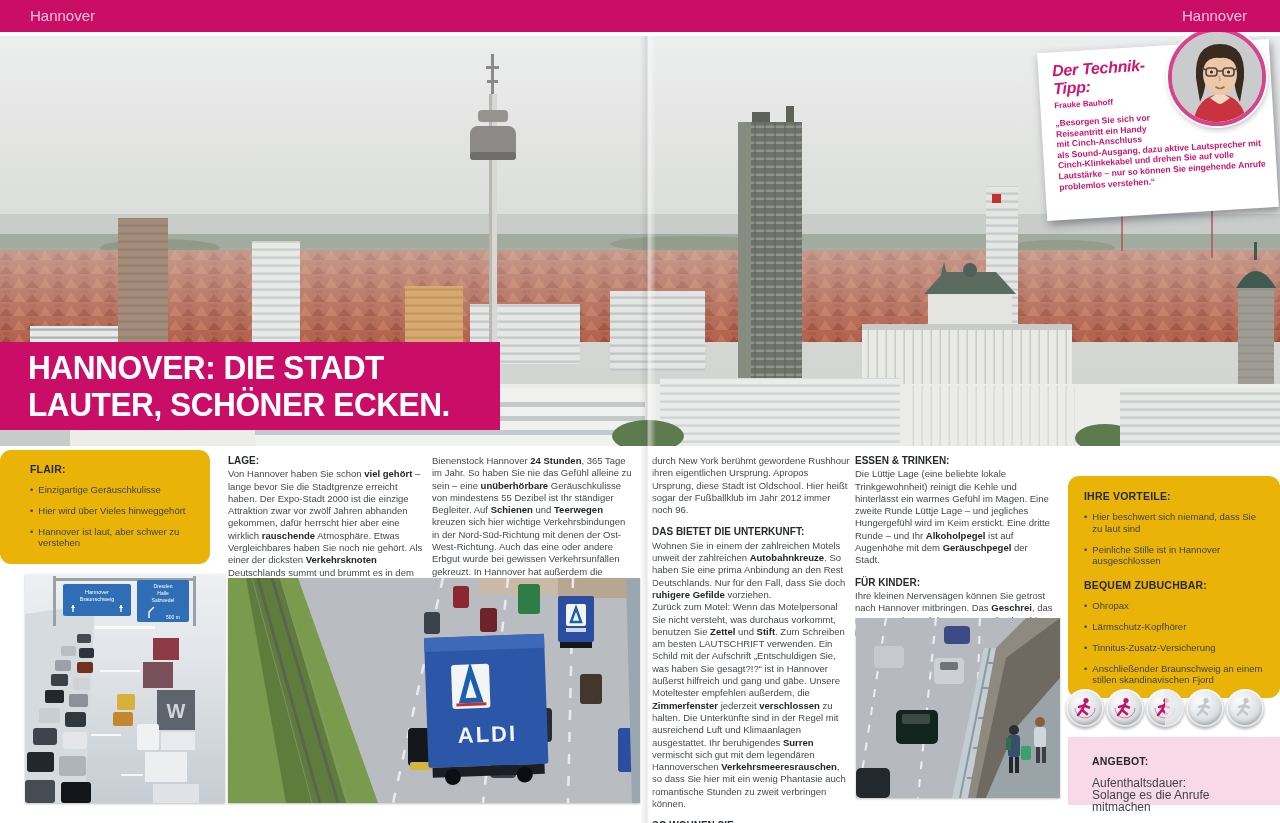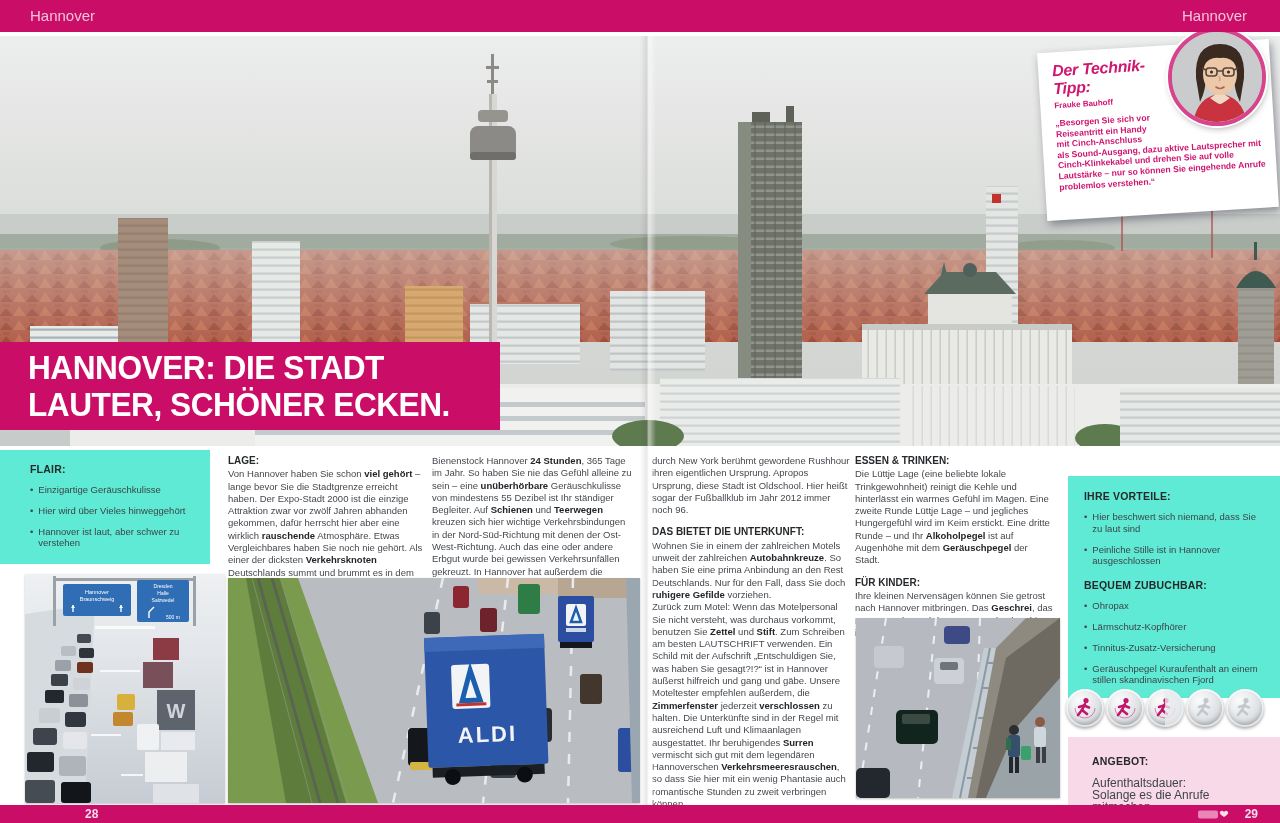--- a/index.html
+++ b/index.html
@@ -38,21 +38,21 @@
   .tip-quote { font-size:8.6px; line-height:10.6px; margin-top:8px; font-weight:bold; }
   .avatar { left:1168px; top:28px; width:98px; height:98px; border-radius:50%;
             border:4px solid #d8438d; box-shadow:0 0 0 2px #fff, 1px 3px 6px rgba(0,0,0,.3);
             z-index:21; overflow:hidden; background:#c9cbcd; }
 
   
   .fold { left:640px; top:36px; width:16px; height:787px; z-index:25;
           background:linear-gradient(to right, rgba(0,0,0,0), rgba(70,70,80,.12) 42%, rgba(255,255,255,.55) 55%, rgba(255,255,255,0)); }
 
   
-  .bluebox { background:#5eead4; }
+  .bluebox { background:#eab308;border-radius:11px; }
   .flairbox { left:0; top:450px; width:210px; height:114px; padding:13px 12px 0 30px; z-index:5; }
   .benefitbox { left:1068px; top:476px; width:212px; height:222px; padding:14px 12px 0 16px; z-index:5; }
   .offerbox { left:1068px; top:737px; width:212px; height:68px; background:#f8d9e8;
               padding:18px 12px 0 24px; z-index:5; }
 
   .boxhead { font-size:10.5px; font-weight:bold; color:#26292c; letter-spacing:0.2px; }
   .bullets { margin-top:9px; }
   .bullet { display:flex; font-size:9.5px; line-height:11.8px; color:#3e4449; margin-bottom:9px; }
   .bullet .dot { margin-right:5px; }
   .offer-line { font-size:12px; line-height:12px; color:#3e4449; }
@@ -201,28 +201,20 @@
     <ellipse cx="1105" cy="402" rx="30" ry="14" fill="#5e7a4f"></ellipse>
     <rect x="1120" y="352" width="160" height="58" fill="#e3e5e3"></rect>
     <rect x="1120" y="352" width="160" height="58" fill="url(#winH)" opacity="0.5"></rect>
   </svg>
 
   <div class="abs topbar">
     <span class="hl">Hannover</span>
     <span class="hr">Hannover</span>
   </div>
 
-  <div class="abs botbar">
-    <span class="pn pn-left">28</span>
-    <svg class="maglogo" viewBox="0 0 34 11">
-      <rect x="0" y="1.5" width="20" height="8" rx="2" fill="#ef9cc4" opacity="0.85"></rect>
-      <path d="M26 3 q-2 -2.5 -4 0 q-1.2 1.8 4 5 q5.2 -3.2 4 -5 q-2 -2.5 -4 0 Z" fill="#f7dcea"></path>
-    </svg>
-    <span class="pn pn-right">29</span>
-  </div>
 
   <div class="abs headline">
     <div>HANNOVER: DIE STADT</div>
     <div>LAUTER, SCHÖNER ECKEN.</div>
   </div>
 
   <div class="abs tipcard">
     <div class="tip-spacer"></div>
     <div class="tip-title">Der Technik-Tipp:</div>
     <div class="tip-author">Frauke Bauhoff</div>
@@ -317,21 +309,21 @@
       <div class="bullet">
           <span class="dot">•</span>
           <span>Lärmschutz-Kopfhörer</span>
         </div>
       <div class="bullet">
           <span class="dot">•</span>
           <span>Tinnitus-Zusatz-Versicherung</span>
         </div>
       <div class="bullet">
           <span class="dot">•</span>
-          <span>Geräuschpegel Kuraufenthalt an einem stillen skandinavischen Fjord</span>
+          <span>Anschließender Braunschweig an einem stillen skandinavischen Fjord</span>
         </div>
     </div>
   </div>
 
   <div class="abs coins">
     <div class="coin coin-on">
       <svg viewBox="0 0 26 26">
           <g stroke="currentColor" stroke-width="2.6" stroke-linecap="round" fill="none">
         <circle cx="14" cy="5.5" r="2.6" fill="currentColor" stroke="none"></circle>
         <path d="M13,9 L10,15"></path>

